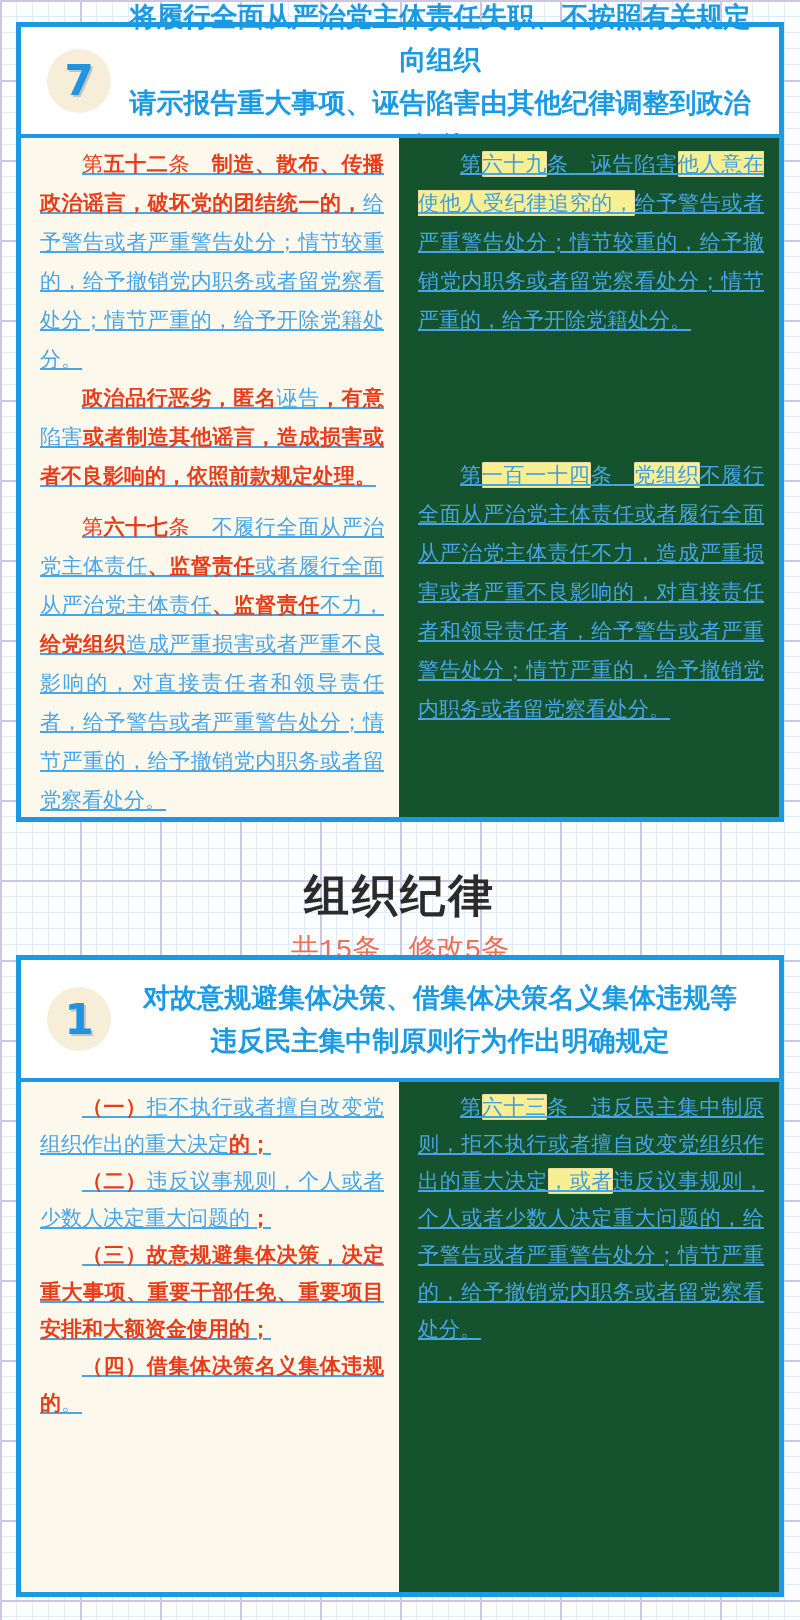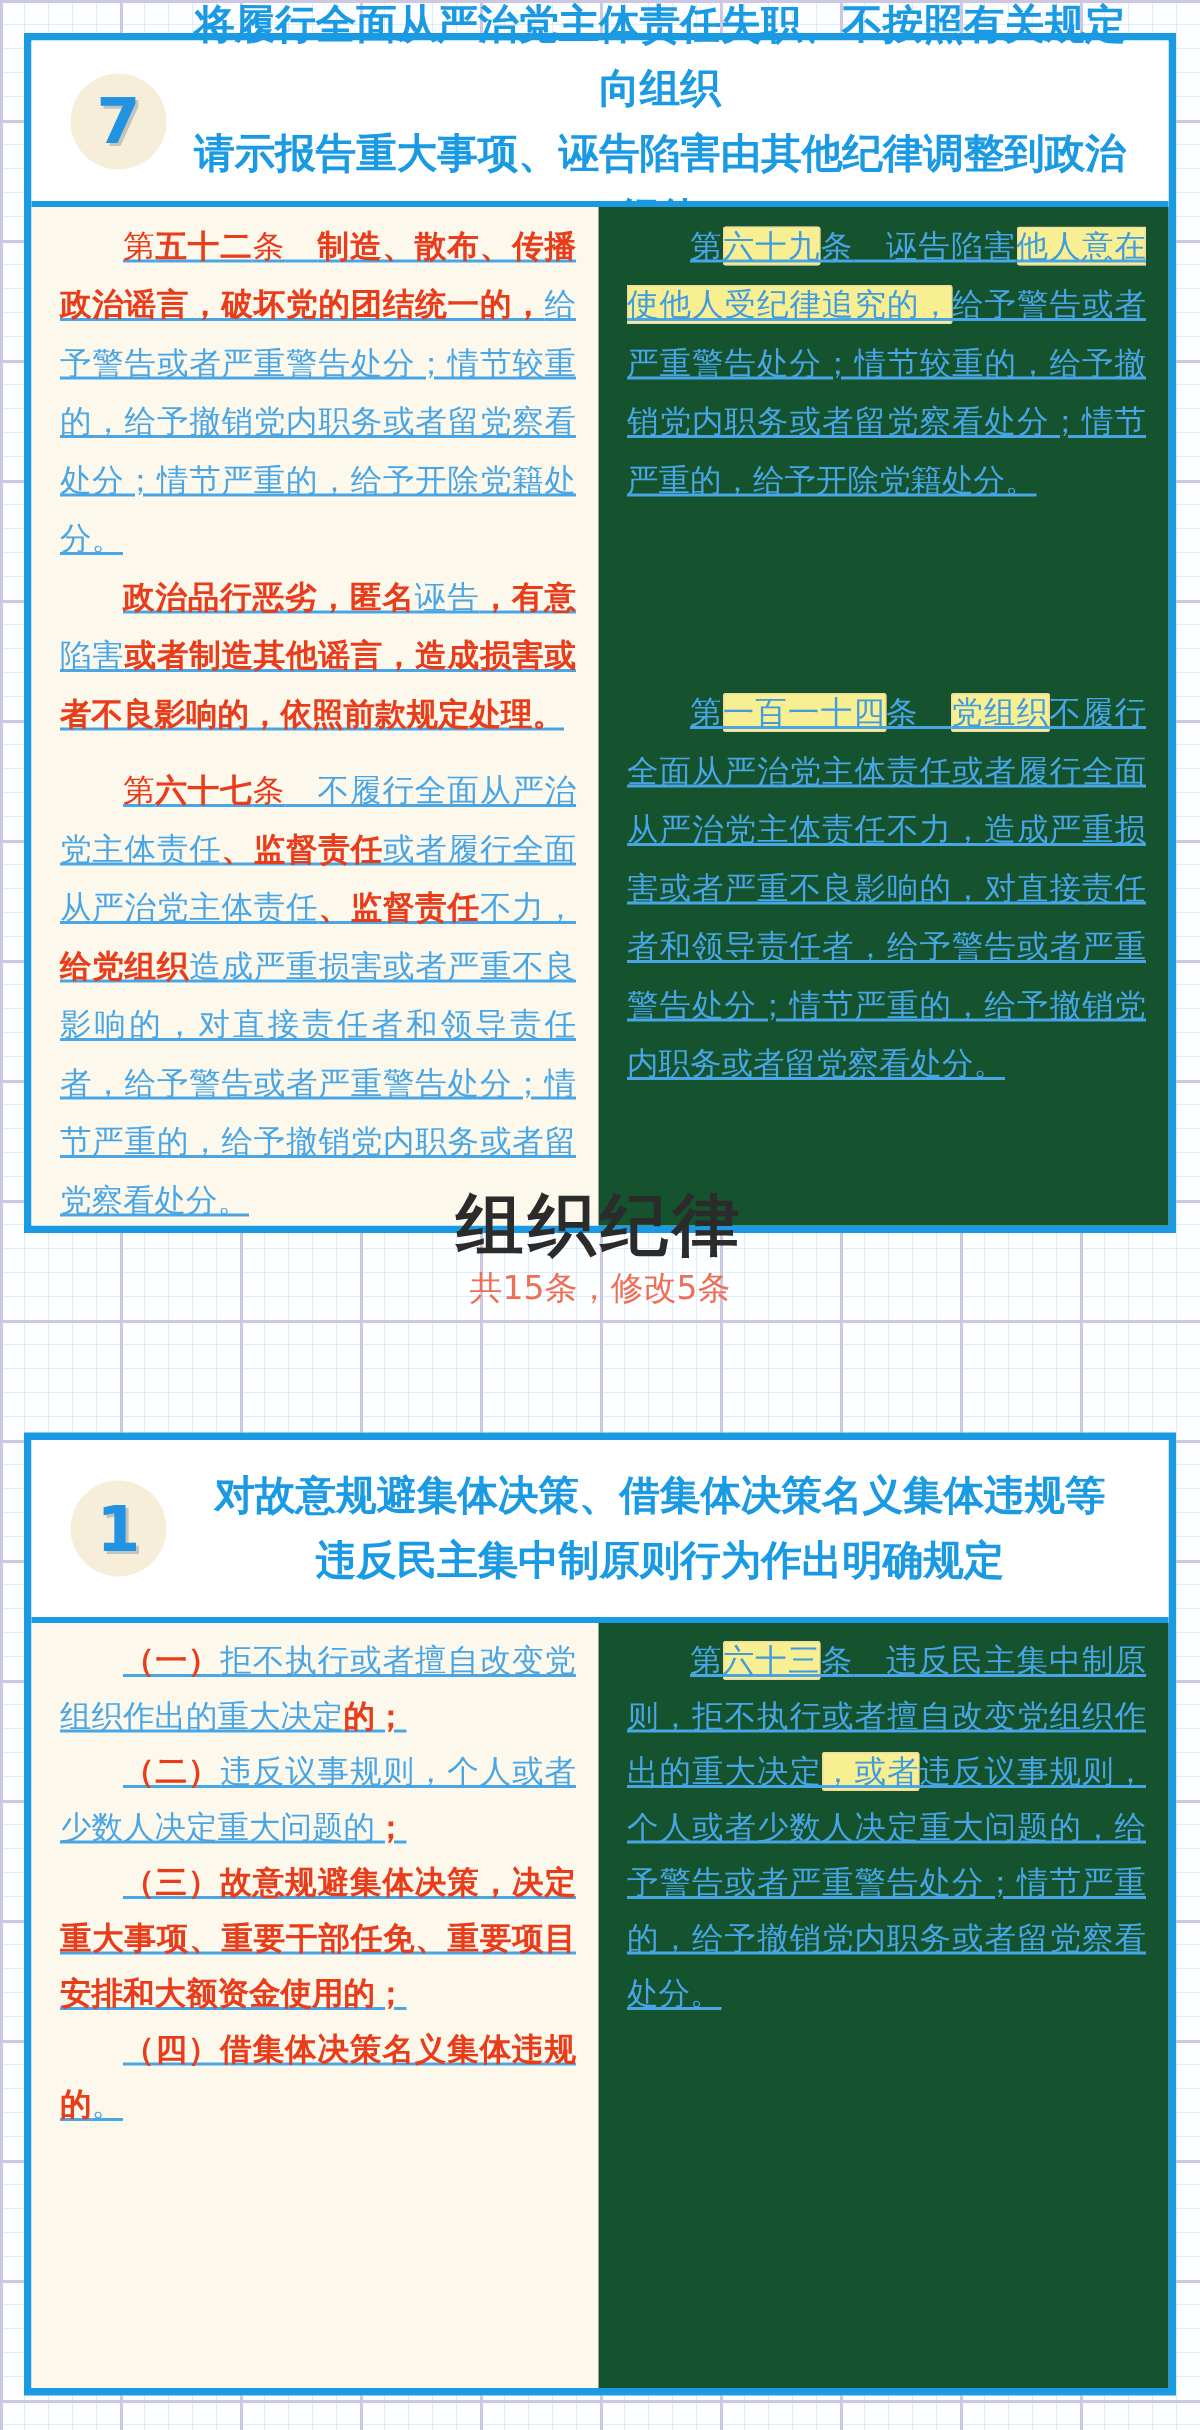--- a/index.html
+++ b/index.html
@@ -44,26 +44,26 @@
   .col.right{width:380px;background:#14532d;}
   #card1 .col{font-size:21px;line-height:39px;}
   #card2 .col{font-size:21px;line-height:37px;}
   .para{margin:0;text-indent:2em;text-align:justify;color:#48a5e6;text-decoration:underline;}
   #c1-left .para:nth-of-type(3){margin-top:12px;}
   #c1-right .para:nth-of-type(2){margin-top:116px;}
   .run.blue{color:#48a5e6;}
   .run.red{color:#e83c1a;}
   .run.redb{color:#e83c1a;font-weight:bold;}
   .run.hl{color:#3f9cdd;background:#f8ee92;border-radius:2px;box-shadow:inset 0 0 0 1px #efdc9e;padding:1px 0;}
-  .section{position:absolute;top:788px;left:0;width:800px;text-align:center;}
+  .section{position:absolute;top:867px;left:0;width:800px;text-align:center;}
   .section-title{
     font-family:"DejaVu Serif","Liberation Serif",serif;
     font-size:45px;font-weight:bold;color:#2b2b2b;letter-spacing:3px;line-height:58px;
   }
-  .section-sub{margin-top:0;font-size:22px;color:#ee6e56;line-height:28px;}
+  .section-sub{margin-top:12px;font-size:28px;color:#ee6e56;line-height:28px;font-family:Liberation Mono, monospace;}
 </style>
 </head>
 <body>
 
 <div class="card" id="card1">
   <div class="card-header">
     <div class="badge">7</div>
     <div class="card-title">
       <div>将履行全面从严治党主体责任失职、不按照有关规定向组织</div>
       <div>请示报告重大事项、诬告陷害由其他纪律调整到政治纪律</div>

